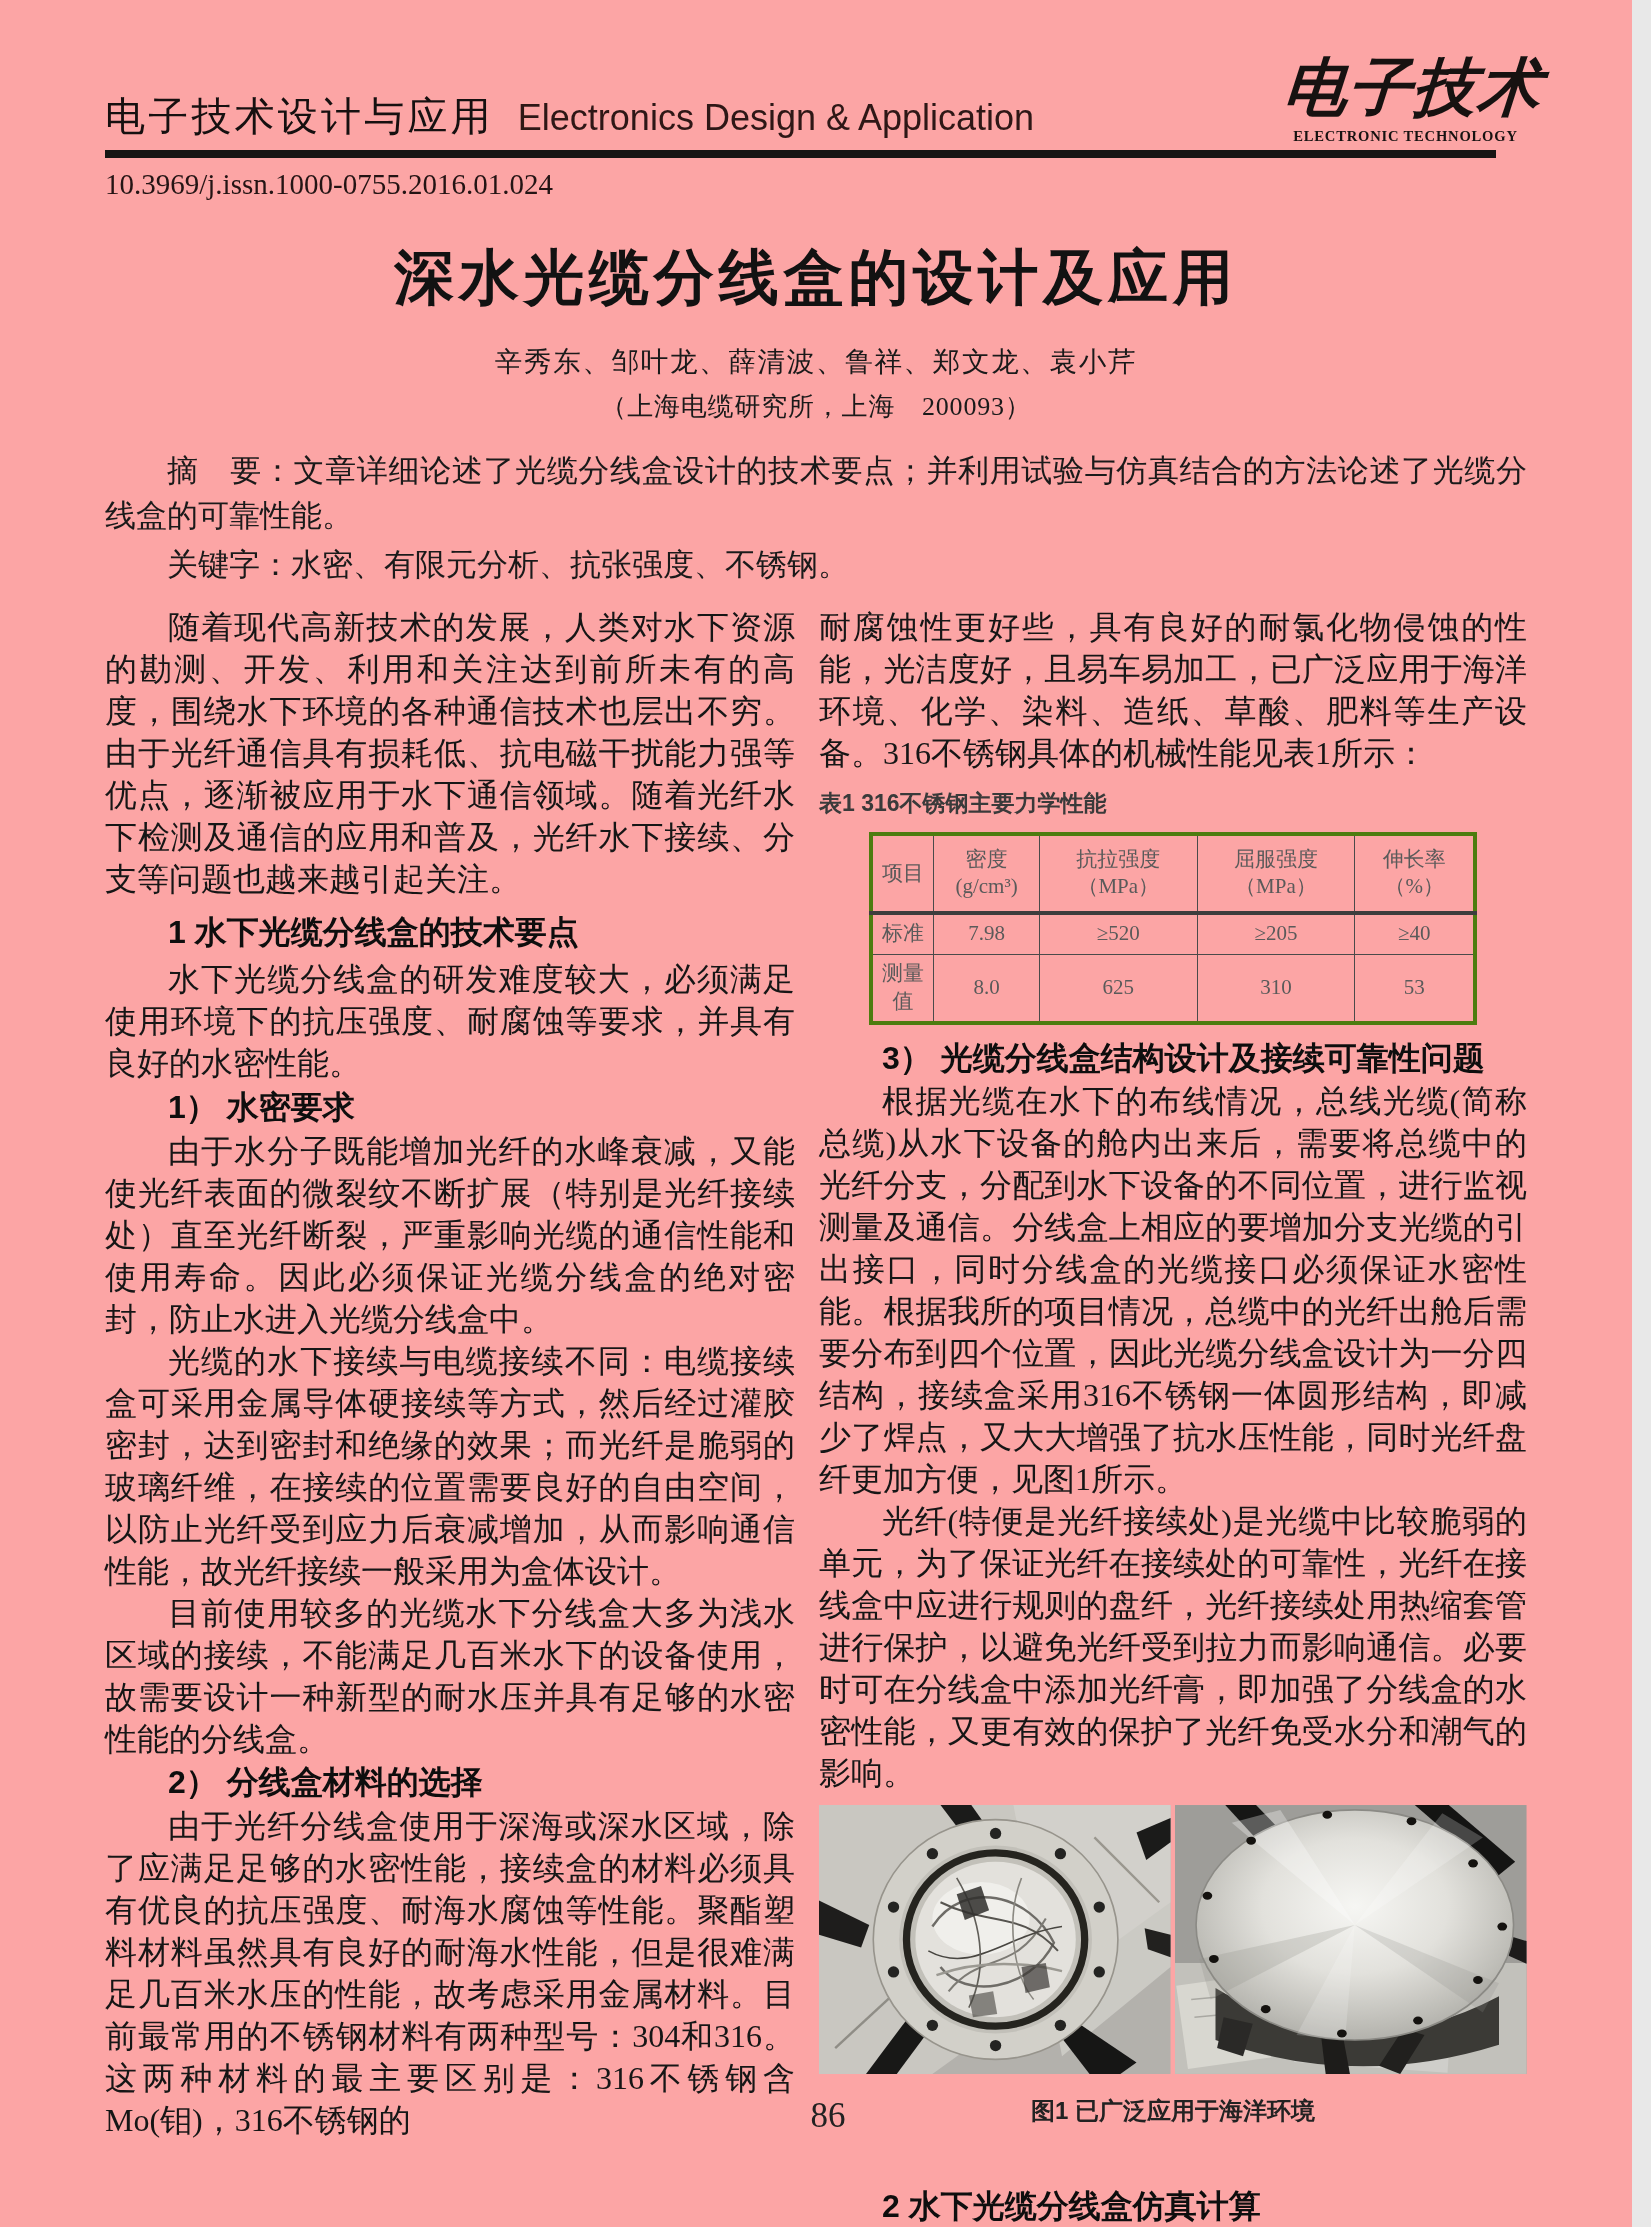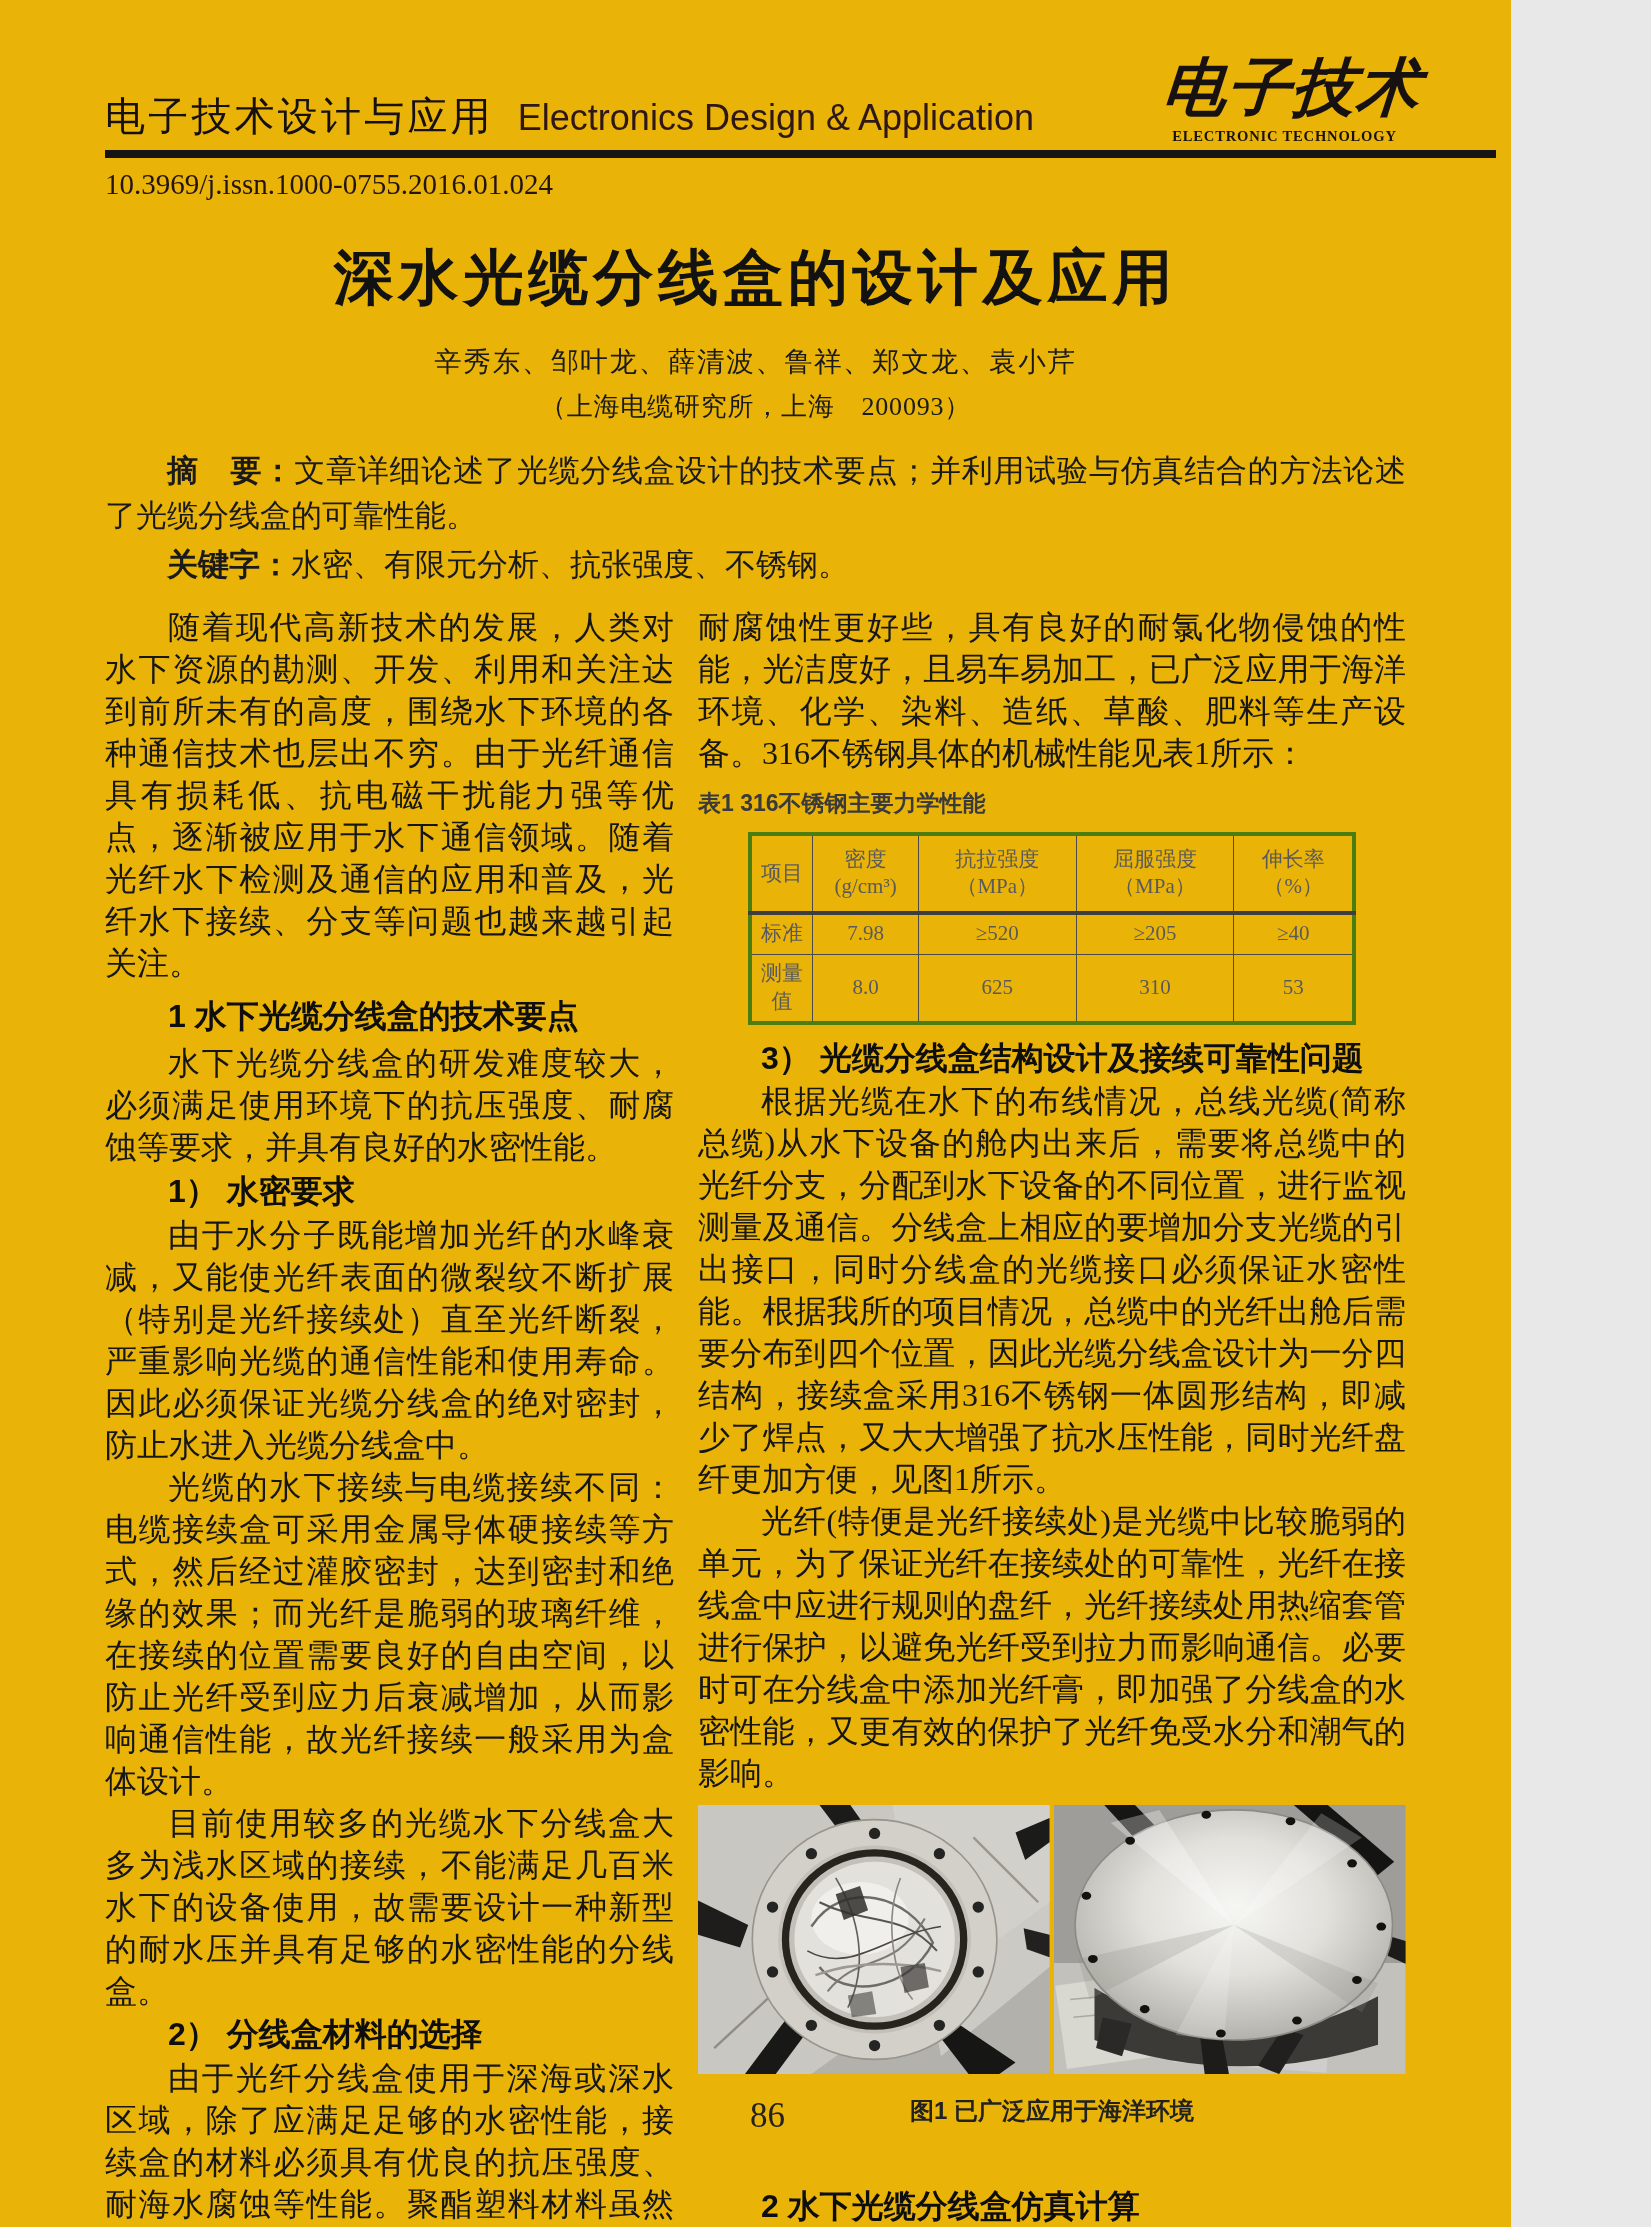--- a/index.html
+++ b/index.html
@@ -1,17 +1,17 @@
 <!DOCTYPE html>
 <html style="font-size:13px"><head>
 <meta charset="utf-8">
 <style>
   html,body{margin:0;padding:0;background:#e8e8e8;}
   .page{
-    position:relative;width:1511px;height:2227px;background:#eab308;
+    position:relative;width:1632px;height:2227px;background:#fca5a5;
     font-family:"Liberation Serif","DejaVu Serif",serif;color:#1a1a1a;
     overflow:hidden;
   }
   .content{margin:0 105px;}
   
   .masthead{display:flex;justify-content:space-between;align-items:flex-end;padding-top:57px;}
   .mast-left{display:flex;align-items:baseline;}
   .journal-cn{font-size:40px;letter-spacing:3.2px;color:#161010;font-family:"Liberation Serif","DejaVu Serif",serif;}
   .journal-en{font-size:36px;margin-left:24px;color:#2e1716;font-family:"Liberation Sans","DejaVu Sans",sans-serif;}
   .logo{width:243px;text-align:center;line-height:1;}
@@ -24,21 +24,21 @@
     font-family:"Liberation Serif","DejaVu Serif",serif;white-space:nowrap;}
   .rule{height:8px;background:#171514;width:1391px;margin-top:6.5px;}
   .doi{font-size:29px;color:#241414;margin-top:9.7px;}
   
   .title{
     text-align:center;font-size:60px;font-weight:bold;letter-spacing:4.9px;margin-top:37px;color:#121212;
   }
   .authors{text-align:center;font-size:27.6px;margin-top:24px;letter-spacing:1.6px;}
   .affiliation{text-align:center;font-size:26px;margin-top:9.7px;letter-spacing:0.8px;}
   .abstract{margin-top:24px;font-size:31px;line-height:45px;text-align:justify;}
-  .abstract .lbl,.keywords .lbl{font-weight:bold;font-family:"Liberation Sans","DejaVu Sans",sans-serif;}
+  .abstract .lbl,.keywords .lbl{font-weight:normal;font-family:"Liberation Sans","DejaVu Sans",sans-serif;}
   .abstract p,.keywords p{margin:0;text-indent:62px;}
   .keywords{font-size:31px;line-height:45px;margin-top:3.2px;}
   
   .cols{display:flex;gap:24px;margin-top:19.5px;}
   .col{width:708px;font-size:32px;line-height:42px;text-align:justify;color:#161616;}
   .col p.body{margin:0;text-indent:63px;}
   .h1{
     font-family:"Liberation Sans","DejaVu Sans",sans-serif;font-weight:bold;font-size:32px;
     padding-left:63px;margin:11.3px 0 4.9px;color:#0e0e0e;text-align:left;
   }

